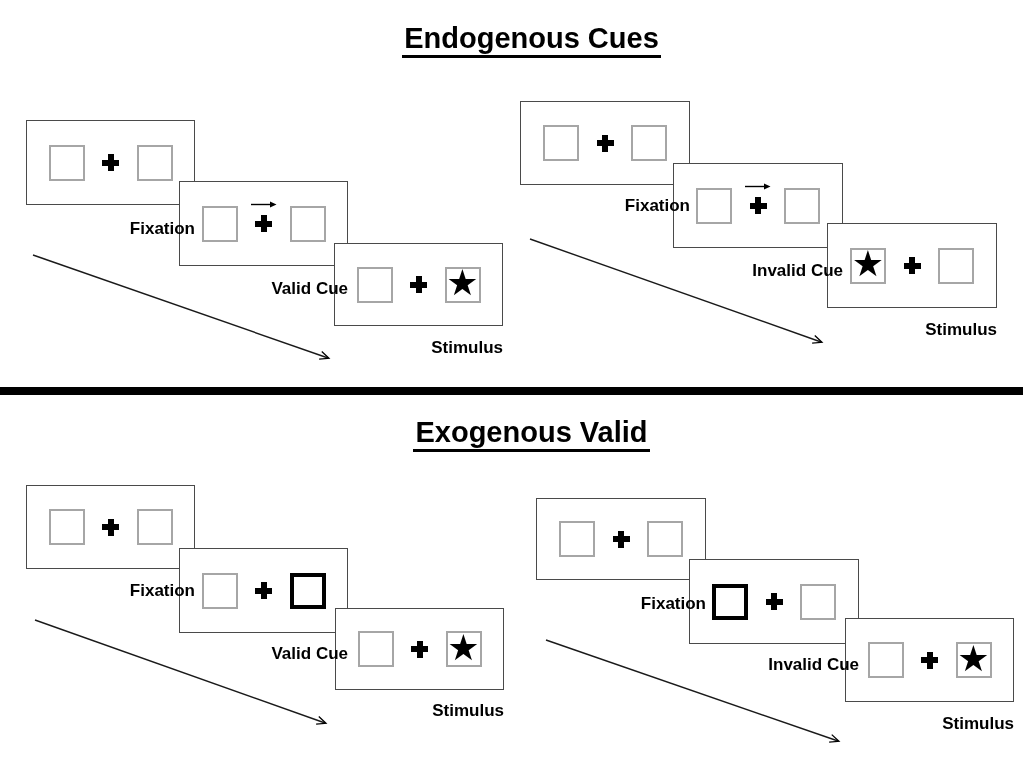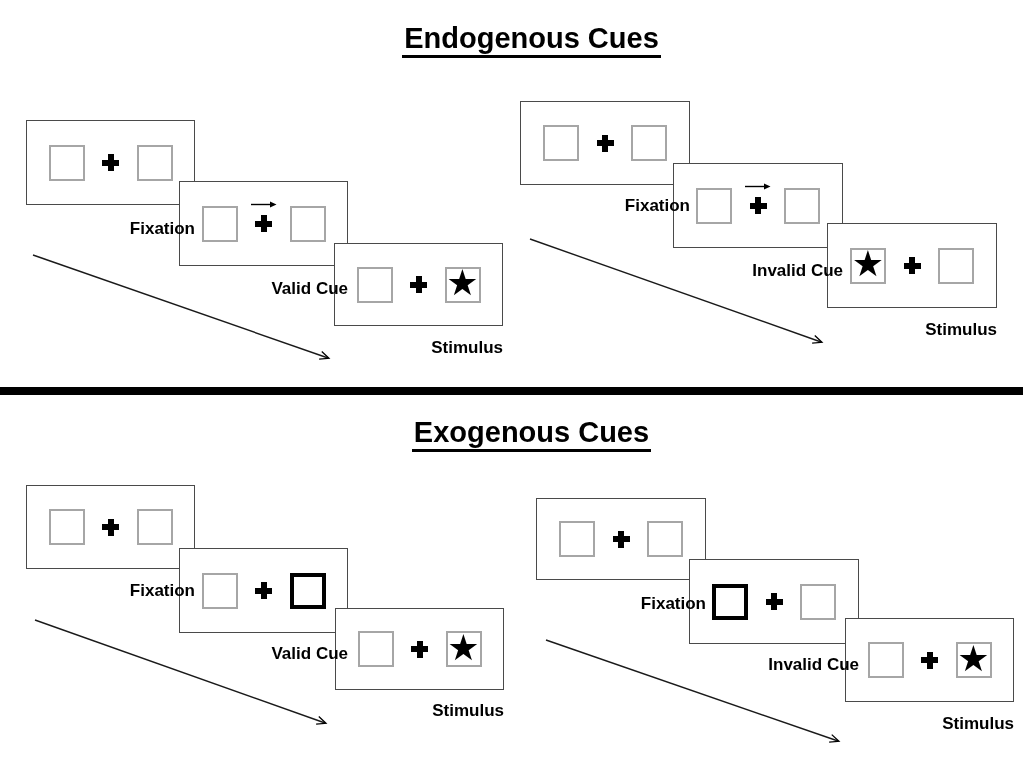--- a/index.html
+++ b/index.html
@@ -43,21 +43,21 @@
 </style>
 </head>
 <body>
 
 <div id="page">
 
   <div class="section-title" style="top:22px;">
     <span>Endogenous Cues</span>
   </div>
   <div class="section-title" style="top:416px;">
-    <span>Exogenous Cues</span>
+    <span>Exogenous Valid</span>
   </div>
 
   <div class="divider"></div>
 
   <div class="panel" style="left:26px; top:120px; width:169px; height:85px; z-index:1;">
     <div class="box"></div>
     <div class="center-stack">
       <div class="cross"></div>
     </div>
     <div class="box"></div>

